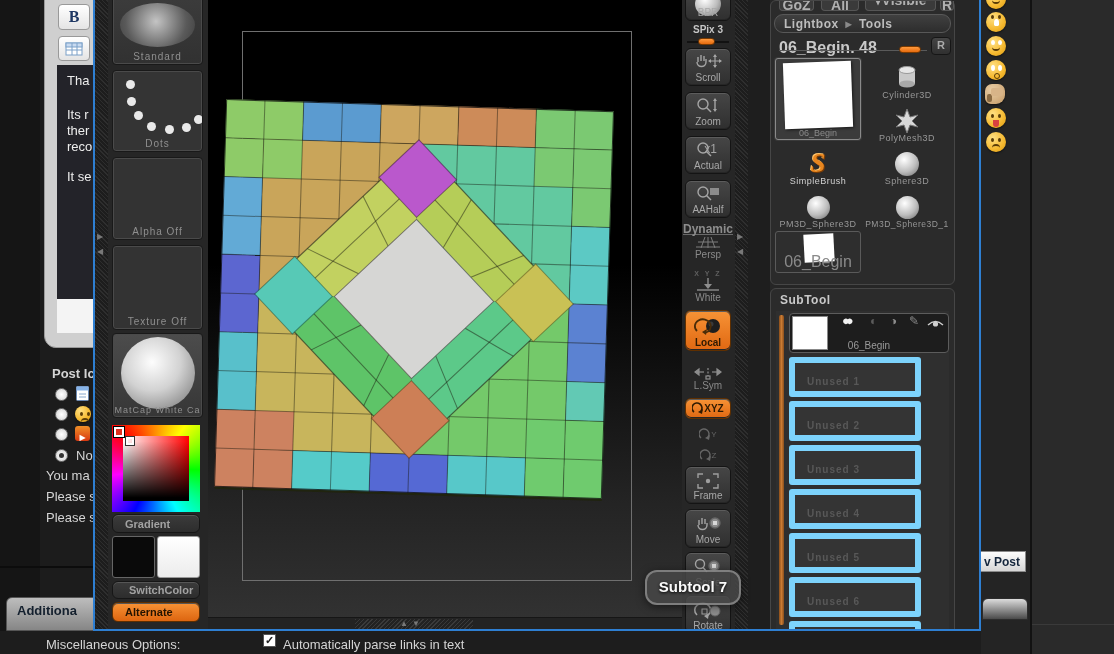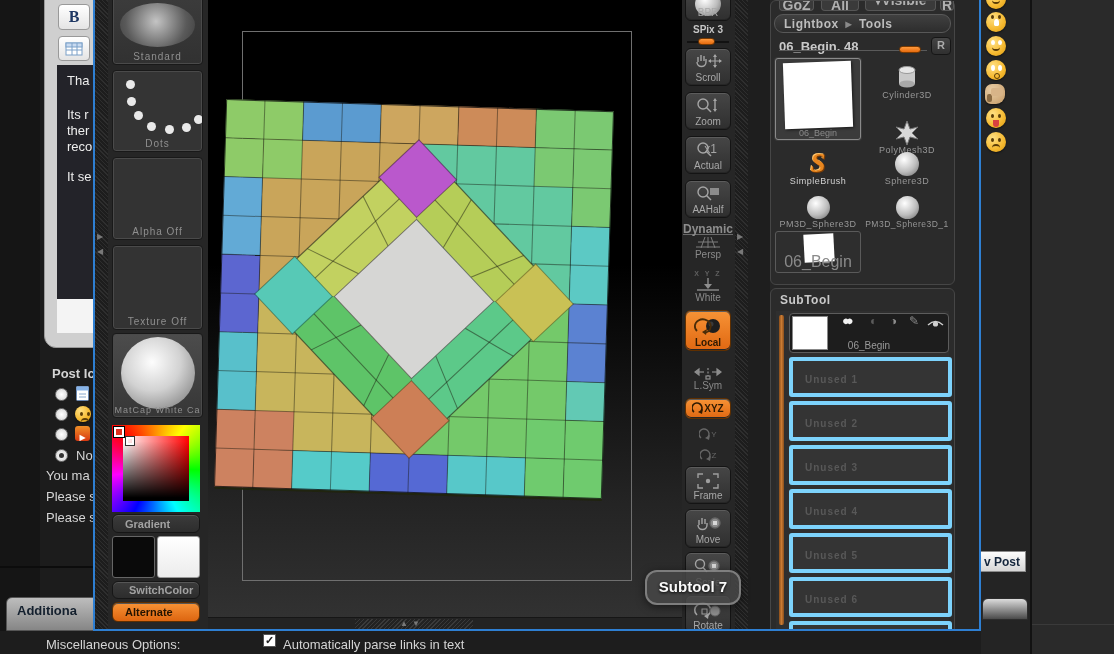--- a/index.html
+++ b/index.html
@@ -96,21 +96,21 @@
   .toolcell .tlab{font-size:9px;color:#979797;letter-spacing:0.5px;white-space:nowrap;}
   .bigthumb{position:absolute;left:4px;top:57px;width:86px;height:82px;background:#3b3b3b;border:1px solid #8a8a8a;
             box-shadow:0 0 0 1px #3a3a3a;border-radius:3px;}
   .orange-pill{position:absolute;height:7px;border-radius:4px;background:linear-gradient(#ff9a3e,#e56a0e);border:1px solid #7a3a00;}
 
   .subpanel{left:677px;top:288px;width:185px;height:342px;background:#2b2b2b;border:1px solid #464646;border-radius:6px 6px 0 0;}
   .sublist{position:absolute;left:5px;top:22px;width:173px;height:318px;background:#2f2f2f;}
   .subscroll{position:absolute;left:8px;top:26px;width:5px;height:310px;border-radius:2px;
              background:linear-gradient(90deg,#8a4d1a,#c97b33,#8a4d1a);}
   .subitem0{position:absolute;left:18px;top:24px;width:160px;height:40px;background:#1d1d1d;border:1px solid #5c5c5c;border-radius:4px;}
-  .unused{position:absolute;left:18px;width:163px;height:40px;background:#343434;border:4px solid #7dd3fc;border-radius:3px;}
+  .unused{position:absolute;left:18px;width:132px;height:40px;background:#343434;border:6px solid #7dd3fc;border-radius:3px;}
   .unused span{position:absolute;left:12px;top:13px;color:#585858;font-size:10px;font-weight:bold;letter-spacing:1px;}
 
   .tooltip{left:552px;top:570px;width:96px;height:35px;background:rgba(72,72,72,0.82);
            border:2px solid rgba(175,175,175,0.55);border-radius:12px;z-index:50;
            color:#fafafa;font-size:15px;font-weight:bold;text-align:center;padding-top:6px;
            text-shadow:0 1px 3px #000;box-shadow:0 2px 8px rgba(0,0,0,0.5);}
   .blue{position:absolute;background:#2e7fd2;z-index:40;}
 
   .picker{position:absolute;left:19px;top:425px;width:88px;height:87px;
           background:conic-gradient(from 315deg,#f00,#ff0 22%,#0f0 38%,#0ff 55%,#00f 70%,#f0f 85%,#f00);}
@@ -519,21 +519,21 @@
       <div class="topclip" style="left:169px;width:14px;">
         <span>R</span>
       </div>
 
       <div class="lightbox">
         <span>Lightbox</span>
         <span style="color:#8a8a8a;padding:0 3px;">▸</span>
         <span>Tools</span>
       </div>
 
-      <span style="position:absolute;left:8px;top:38px;font-size:13px;font-weight:bold;color:#c9c9c9;">
+      <span style="position:absolute;left:8px;top:38px;font-size:16px;font-weight:bold;color:#c9c9c9;">
         <span>06_Begin.</span>
         <span>48</span>
       </span>
       <div style="position:absolute;left:8px;top:49px;width:148px;height:1px;background:#5a5a5a;"></div>
       <div class="orange-pill" style="left:128px;top:45px;width:22px;"></div>
       <div style="position:absolute;left:160px;top:36px;width:20px;height:18px;background:linear-gradient(#454545,#303030);
                   border:1px solid #161616;border-radius:4px;color:#aaa;font-size:11px;font-weight:bold;text-align:center;padding-top:1px;">
         <span>R</span>
       </div>
 
@@ -543,21 +543,21 @@
       </div>
 
       <div class="toolcell" style="left:92px;top:57px;width:88px;height:42px;">
         <svg width="26" height="26">
           <rect x="5" y="6" width="16" height="14" fill="#c9c9c9"></rect>
           <ellipse cx="13" cy="20" rx="8" ry="3.5" fill="#a8a8a8"></ellipse>
           <ellipse cx="13" cy="6" rx="8" ry="3.5" fill="#e6e6e6" stroke="#999"></ellipse>
         </svg>
         <span class="tlab">Cylinder3D</span>
       </div>
-      <div class="toolcell" style="left:92px;top:115px;width:88px;height:39px;">
+      <div class="toolcell" style="left:92px;top:103px;width:88px;height:39px;">
         <svg width="24" height="24">
           <path d="M12 0 L15 8 L23 6 L17 12 L23 18 L15 16 L12 24 L9 16 L1 18 L7 12 L1 6 L9 8 Z" fill="#d8d8d8" stroke="#777"></path>
         </svg>
         <span class="tlab">PolyMesh3D</span>
       </div>
       <div class="toolcell" style="left:4px;top:143px;width:86px;height:42px;">
         <span style="font-family:'Liberation Serif',serif;font-style:italic;font-weight:bold;font-size:27px;line-height:26px;color:#e8861f;
                      text-shadow:1px 1px 0 #7a3c05,-1px -1px 0 #ffc36a;">S</span>
         <span class="tlab" style="color:#d2d2d2;">SimpleBrush</span>
       </div>

